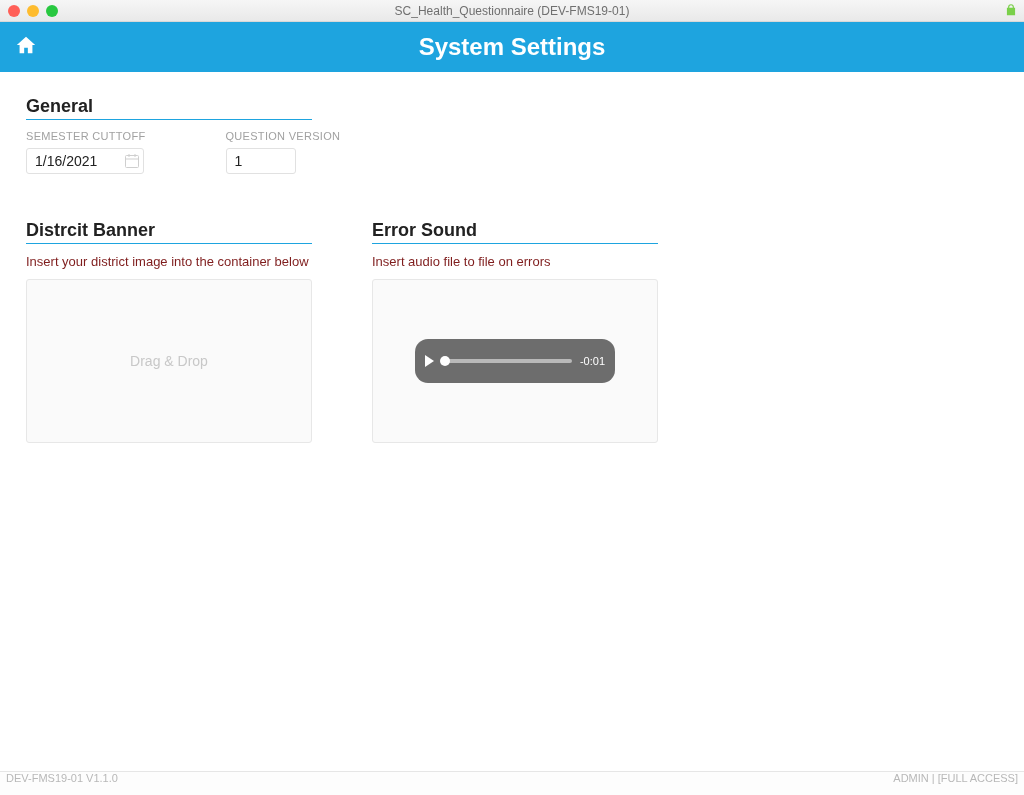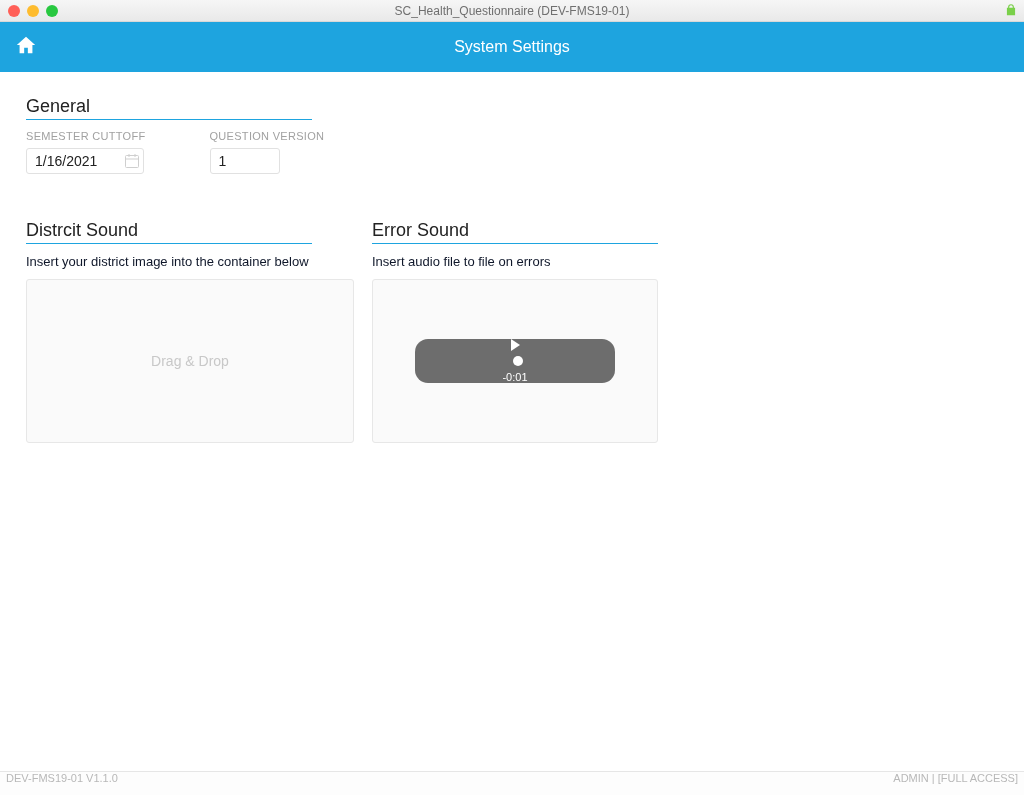--- a/index.html
+++ b/index.html
@@ -35,38 +35,38 @@
     display: flex;
     align-items: center;
     position: relative;
   }
   .home-btn {
     position: absolute; left: 14px; top: 50%; transform: translateY(-50%);
     width: 24px; height: 24px; display:flex; align-items:center; justify-content:center;
     cursor: pointer;
   }
   .home-btn svg { fill:#fff; width:22px; height:22px; }
-  .header-title { margin: 0 auto; font-size: 16px; font-weight: 400; }
+  .header-title { margin: 0 auto; font-size: 24px; font-weight: 700; }
 
   
   .content {
     padding: 24px 26px;
   }
 
   .section-title {
     font-size: 18px;
     color: #222;
-    font-weight: 400;
+    font-weight: 700;
     padding-bottom: 2px;
     border-bottom: 1.5px solid #1ea4df;
     display: block;
   }
   .sec-general .section-title { width: 286px; }
 
-  .field-row { display:flex; gap: 64px; margin-top: 10px; }
+  .field-row { display:flex; gap: 80px; margin-top: 10px; }
   .field { display:flex; flex-direction:column; }
   .field-label { font-size: 11px; letter-spacing: .3px; color:#a1a1a1; margin-bottom:6px; font-weight:500;}
   .input {
     background:#fff;
     border:1px solid #e1e1e1;
     border-radius:3px;
     height:26px;
     font-size:14px;
     color:#222;
     padding: 8px 8px;
@@ -79,25 +79,25 @@
   }
   .cal-icon rect.outer { fill:#fff; stroke:#cfcfcf; stroke-width:1;}
   .cal-icon line { stroke:#cfcfcf; stroke-width:1;}
   .num-input { width: 70px; }
 
   .two-col {
     display:flex; gap: 60px; margin-top: 46px;
   }
   .col { width: 286px; }
   .col .section-title { width: 286px; }
-  .help-text { font-size: 13px; color:#0f172a; margin-top: 10px; }
+  .help-text { font-size: 13px; color:#7f1d1d; margin-top: 10px; }
 
   .drop-area {
     margin-top: 10px;
-    width: 328px; height: 164px;
+    width: 286px; height: 164px;
     border:1px solid #e7e7e7;
     border-radius:3px;
     background:#fafafa;
     display:flex; align-items:center; justify-content:center;
     color:#c8c8c8; font-size:14px;
     cursor:pointer;
   }
 
   .audio-area {
     margin-top: 10px;
@@ -107,21 +107,20 @@
     background:#fafafa;
     display:flex; align-items:center; justify-content:center;
   }
   .audio-player {
     width: 200px; height: 44px;
     background:#6d6d6d;
     border-radius: 13px;
     display:flex; align-items:center;
     padding: 0 10px;
     gap:8px;
-    flex-direction:column;
   }
   .play-btn { width:0;height:0; border-left:9px solid #fff; border-top:6px solid transparent; border-bottom:6px solid transparent; cursor:pointer; }
   .track { flex:1; height:4px; background:#b9b9b9; border-radius:2px; position:relative;}
   .thumb { position:absolute; left:0; top:50%; transform:translate(-2px,-50%); width:10px; height:10px; background:#fff; border-radius:50%;}
   .time { font-size:11px; color:#fff; font-family: Arial, sans-serif;}
 
   
   .footer {
     position:absolute; left:0; right:0; bottom:0;
     height: 24px;
@@ -181,21 +180,21 @@
       <div class="field">
         <span class="field-label">QUESTION VERSION</span>
         <input class="input num-input" type="text" value="1" style="">
       </div>
     </div>
   </div>
 
   <div class="two-col">
 
     <div class="col">
-      <span class="section-title">Distrcit Sound</span>
+      <span class="section-title">Distrcit Banner</span>
       <div class="help-text">Insert your district image into the container below</div>
       <div class="drop-area">
         <span>Drag &amp; Drop</span>
       </div>
     </div>
 
     <div class="col">
       <span class="section-title">Error Sound</span>
       <div class="help-text">Insert audio file to file on errors</div>
       <div class="audio-area">

